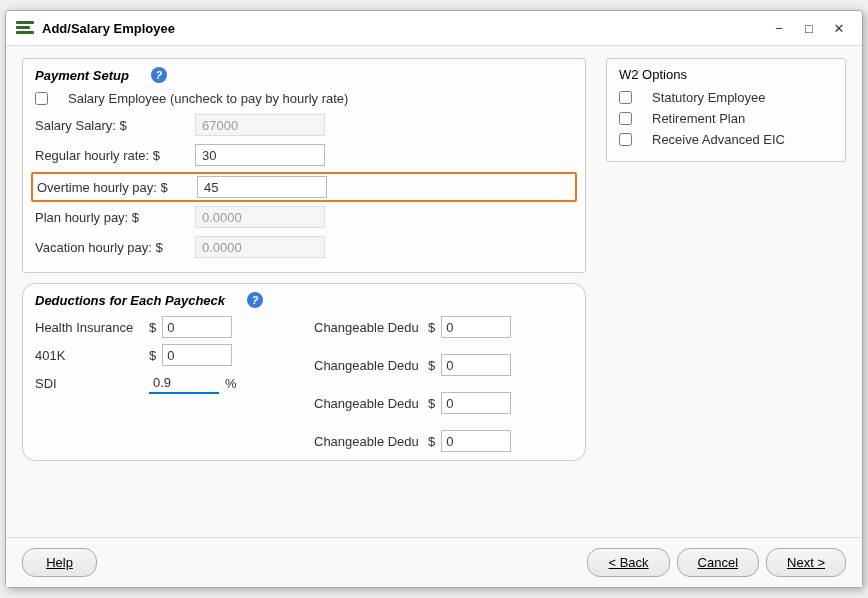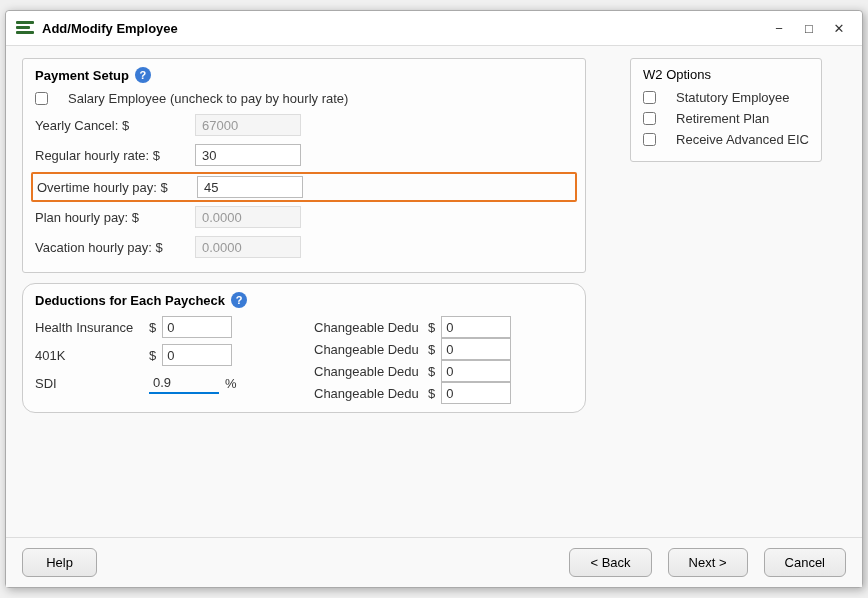--- a/index.html
+++ b/index.html
@@ -91,33 +91,33 @@
       flex: 1;
       display: flex;
       flex-direction: column;
       gap: 10px;
     }
     .right-section {
       width: 240px;
       display: flex;
       flex-direction: column;
       gap: 8px;
-      align-items: center;
     }
     .section-box {
       border: 1px solid #ccc;
       border-radius: 3px;
       padding: 8px 12px;
       background: #fdfdfd;
     }
     .section-header {
       display: flex;
       align-items: center;
-      gap: 6px;
+      gap: 22px;
       margin-bottom: 8px;
+      font-style: italic;
     }
     .section-title {
       font-weight: 600;
       font-size: 13px;
       color: #000;
     }
     .help-icon {
       width: 16px;
       height: 16px;
       background: #3a7bd5;
@@ -145,21 +145,21 @@
     }
     .form-label {
       min-width: 160px;
       color: #333;
       font-size: 13px;
     }
     .form-input {
       border: 1px solid #bbb;
       padding: 2px 6px;
       font-size: 13px;
-      width: 106px;
+      width: 130px;
       height: 22px;
       background: #fff;
       color: #333;
       outline: none;
     }
     .form-input.readonly {
       background: #f5f5f5;
       color: #999;
       border: 1px solid #ddd;
     }
@@ -202,21 +202,21 @@
     .deductions-left {
       flex: 1;
       display: flex;
       flex-direction: column;
       gap: 6px;
     }
     .deductions-right {
       flex: 1;
       display: flex;
       flex-direction: column;
-      gap: 0;
+      gap: 16px;
       justify-content: space-between;
     }
     .ded-row {
       display: flex;
       align-items: center;
       gap: 4px;
     }
     .ded-label {
       min-width: 110px;
       font-size: 13px;
@@ -252,46 +252,47 @@
     .footer {
       border-top: 1px solid #ddd;
       padding: 10px 16px;
       display: flex;
       justify-content: space-between;
       align-items: center;
       background: #f9f9f9;
     }
     .footer-right {
       display: flex;
-      gap: 16px;
+      gap: 7px;
     }
     .btn {
       padding: 6px 20px;
       font-size: 13px;
       border: 1px solid #aaa;
-      border-radius: 6px;
+      border-radius: 13px;
       background: linear-gradient(to bottom, #f5f5f5, #e8e8e8);
       cursor: pointer;
       color: #000;
       min-width: 75px;
+      text-decoration: underline;
     }
   </style>
 </head>
 <body>
 
 <div class="window">
 
   <div class="title-bar">
     <div class="title-bar-left">
       <div class="title-icon">
         <div class="title-icon-bar"></div>
         <div class="title-icon-bar"></div>
         <div class="title-icon-bar"></div>
       </div>
-      <span class="title-text">Add/Modify Employee</span>
+      <span class="title-text">Add/Salary Employee</span>
     </div>
     <div class="title-controls">
       <button class="title-btn">−</button>
       <button class="title-btn">□</button>
       <button class="title-btn close">✕</button>
     </div>
   </div>
 
   <div class="content">
     <div class="main-sections">
@@ -303,21 +304,21 @@
             <span class="section-title">Payment Setup</span>
             <div class="help-icon">?</div>
           </div>
 
           <div class="checkbox-row">
             <input type="checkbox" style="">
             <span class="checkbox-label">Salary Employee (uncheck to pay by hourly rate)</span>
           </div>
 
           <div class="form-row">
-            <span class="form-label">Yearly Cancel: $</span>
+            <span class="form-label">Salary Salary: $</span>
             <input type="text" class="form-input readonly" readonly="" value="67000" style="">
           </div>
 
           <div class="form-row">
             <span class="form-label">Regular hourly rate: $</span>
             <input type="text" class="form-input" value="30" style="">
           </div>
 
           <div class="form-row highlighted">
             <span class="form-label">Overtime hourly pay: $</span>
@@ -403,17 +404,17 @@
           </div>
         </div>
       </div>
     </div>
   </div>
 
   <div class="footer">
     <button class="btn">Help</button>
     <div class="footer-right">
       <button class="btn">&lt; Back</button>
+      <button class="btn">Cancel</button>
       <button class="btn">Next &gt;</button>
-      <button class="btn">Cancel</button>
     </div>
   </div>
 </div>
 
 </body></html>

